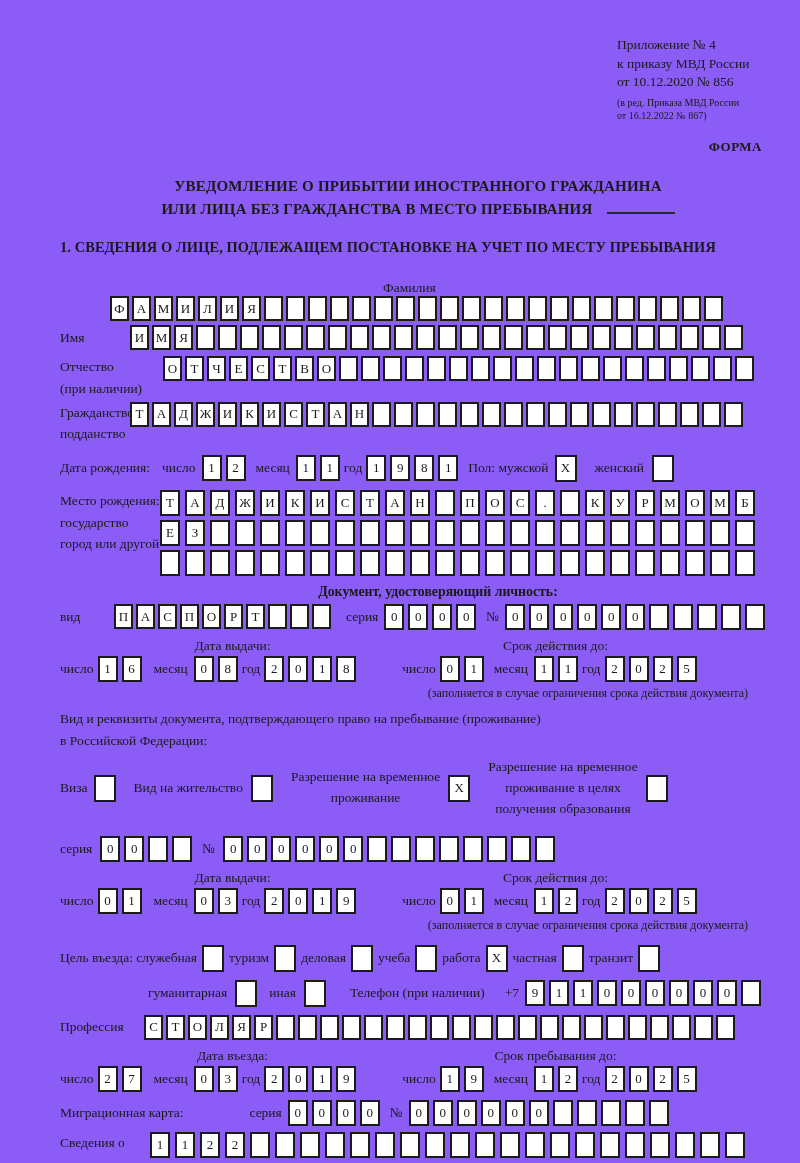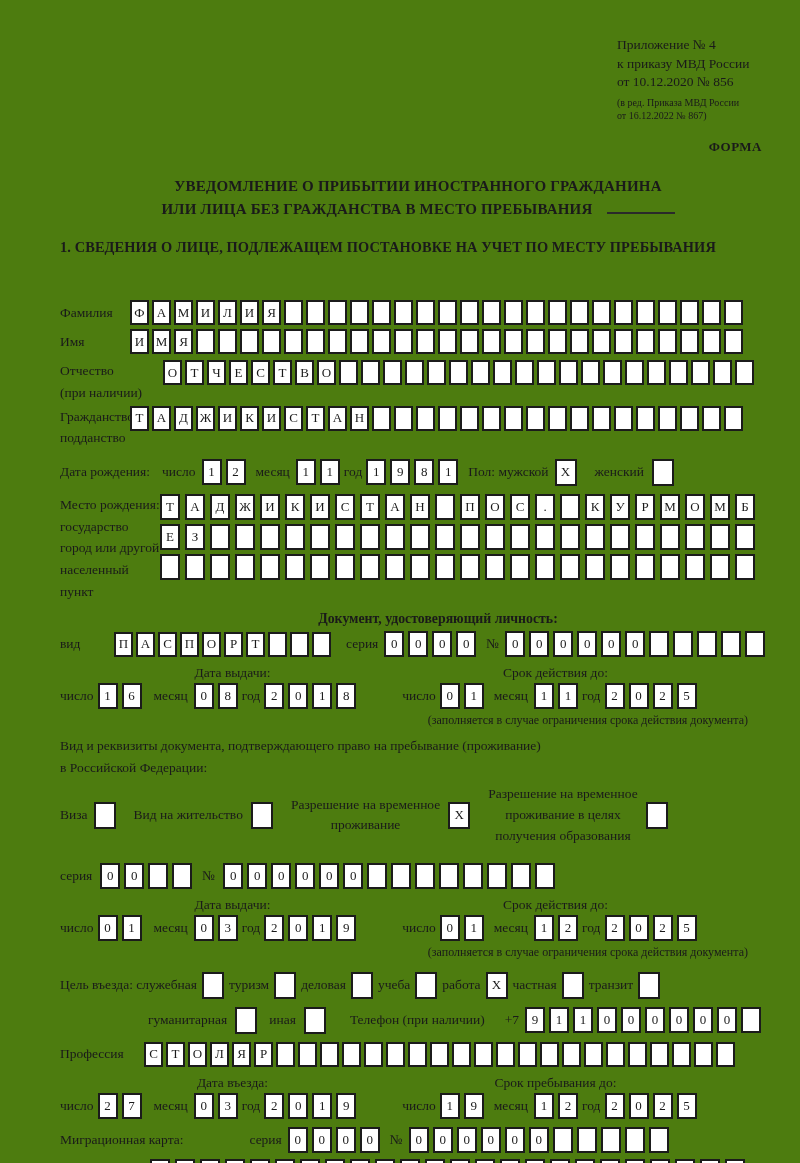--- a/index.html
+++ b/index.html
@@ -1,21 +1,21 @@
 <!DOCTYPE html>
 <html><head>
 <meta charset="utf-8">
 <style>
   html,body{margin:0;padding:0;background:#ffffff;}
   .page{
     position:relative;
     width:800px;height:1163px;
     box-sizing:border-box;
     padding:36px 24px 20px 60px;
-    background:#4d7c0f;
+    background:#8b5cf6;
     color:#1a1a1a;
     font-family:"Liberation Serif","DejaVu Serif",serif;
     font-size:13.5px;
     overflow:hidden;
   }
   .hdr{margin-left:557px;line-height:1.38;}
   .hdr .sub{font-size:10px;margin-top:4px;line-height:1.35;}
   .forma{font-weight:bold;text-align:right;padding-right:14px;margin-top:16px;font-size:13px;letter-spacing:.5px;}
   .title{margin-top:20px;text-align:center;font-weight:bold;font-size:15px;line-height:1.55;letter-spacing:.2px;}
   .title-underline{display:inline-block;width:68px;border-bottom:2px solid #2a2a2a;margin-left:14px;height:12px;}
@@ -31,21 +31,21 @@
   .boxes{display:inline-flex;flex:0 0 auto;}
   .box{
     box-sizing:border-box;display:inline-flex;align-items:center;justify-content:center;
     width:19px;height:25px;border:2px solid #1b1b1b;margin-right:3px;
     font-size:13px;background:#fff;
   }
   .b-wide .box{width:20px;height:26px;margin-right:5px;}
   .b-date .box{width:20px;height:26px;margin-right:4px;}
   .b-cb .box{width:22px;height:27px;margin-right:0;}
   .mt2{margin-top:2px;} .mt4{margin-top:4px;} .mt6{margin-top:6px;} .mt8{margin-top:8px;}
-  .mt10{margin-top:10px;} .mt16{margin-top:16px;} .mt28{margin-top:44px;}
+  .mt10{margin-top:10px;} .mt16{margin-top:16px;} .mt28{margin-top:24px;flex-direction:column;}
   .ml6{margin-left:6px;} .ml8{margin-left:8px;} .ml12{margin-left:12px;} .ml18{margin-left:18px;} .ml24{margin-left:24px;}
   .mr4{margin-right:4px;} .mr6{margin-right:6px;} .mr8{margin-right:8px;}
   .doc-head{font-weight:bold;text-align:center;padding-left:40px;margin-top:8px;font-size:13.8px;}
   .dates-head{display:flex;margin-top:8px;}
   .dates-head .dh-l{width:345px;text-align:center;}
   .dates-head .dh-r{flex:1;text-align:center;padding-right:70px;}
   .dates-row{display:flex;align-items:center;margin-top:2px;}
   .dgap{width:42px;}
   .note{font-size:12px;text-align:right;padding-right:28px;margin-top:4px;}
   .visa-row{display:flex;align-items:center;margin-top:8px;}
@@ -245,21 +245,20 @@
     <span class="boxes b-cb">
         <span class="box"></span>
       </span>
   </div>
 
   <div class="row top mt8">
     <span class="lbl w100">
       <div>Место рождения:</div>
       <div>государство</div>
       <div>город или другой</div>
-      <div>населенный пункт</div>
     </span>
     <span class="col">
       <span class="boxes b-wide">
           <span class="box">Т</span>
           <span class="box">А</span>
           <span class="box">Д</span>
           <span class="box">Ж</span>
           <span class="box">И</span>
           <span class="box">К</span>
           <span class="box">И</span>

